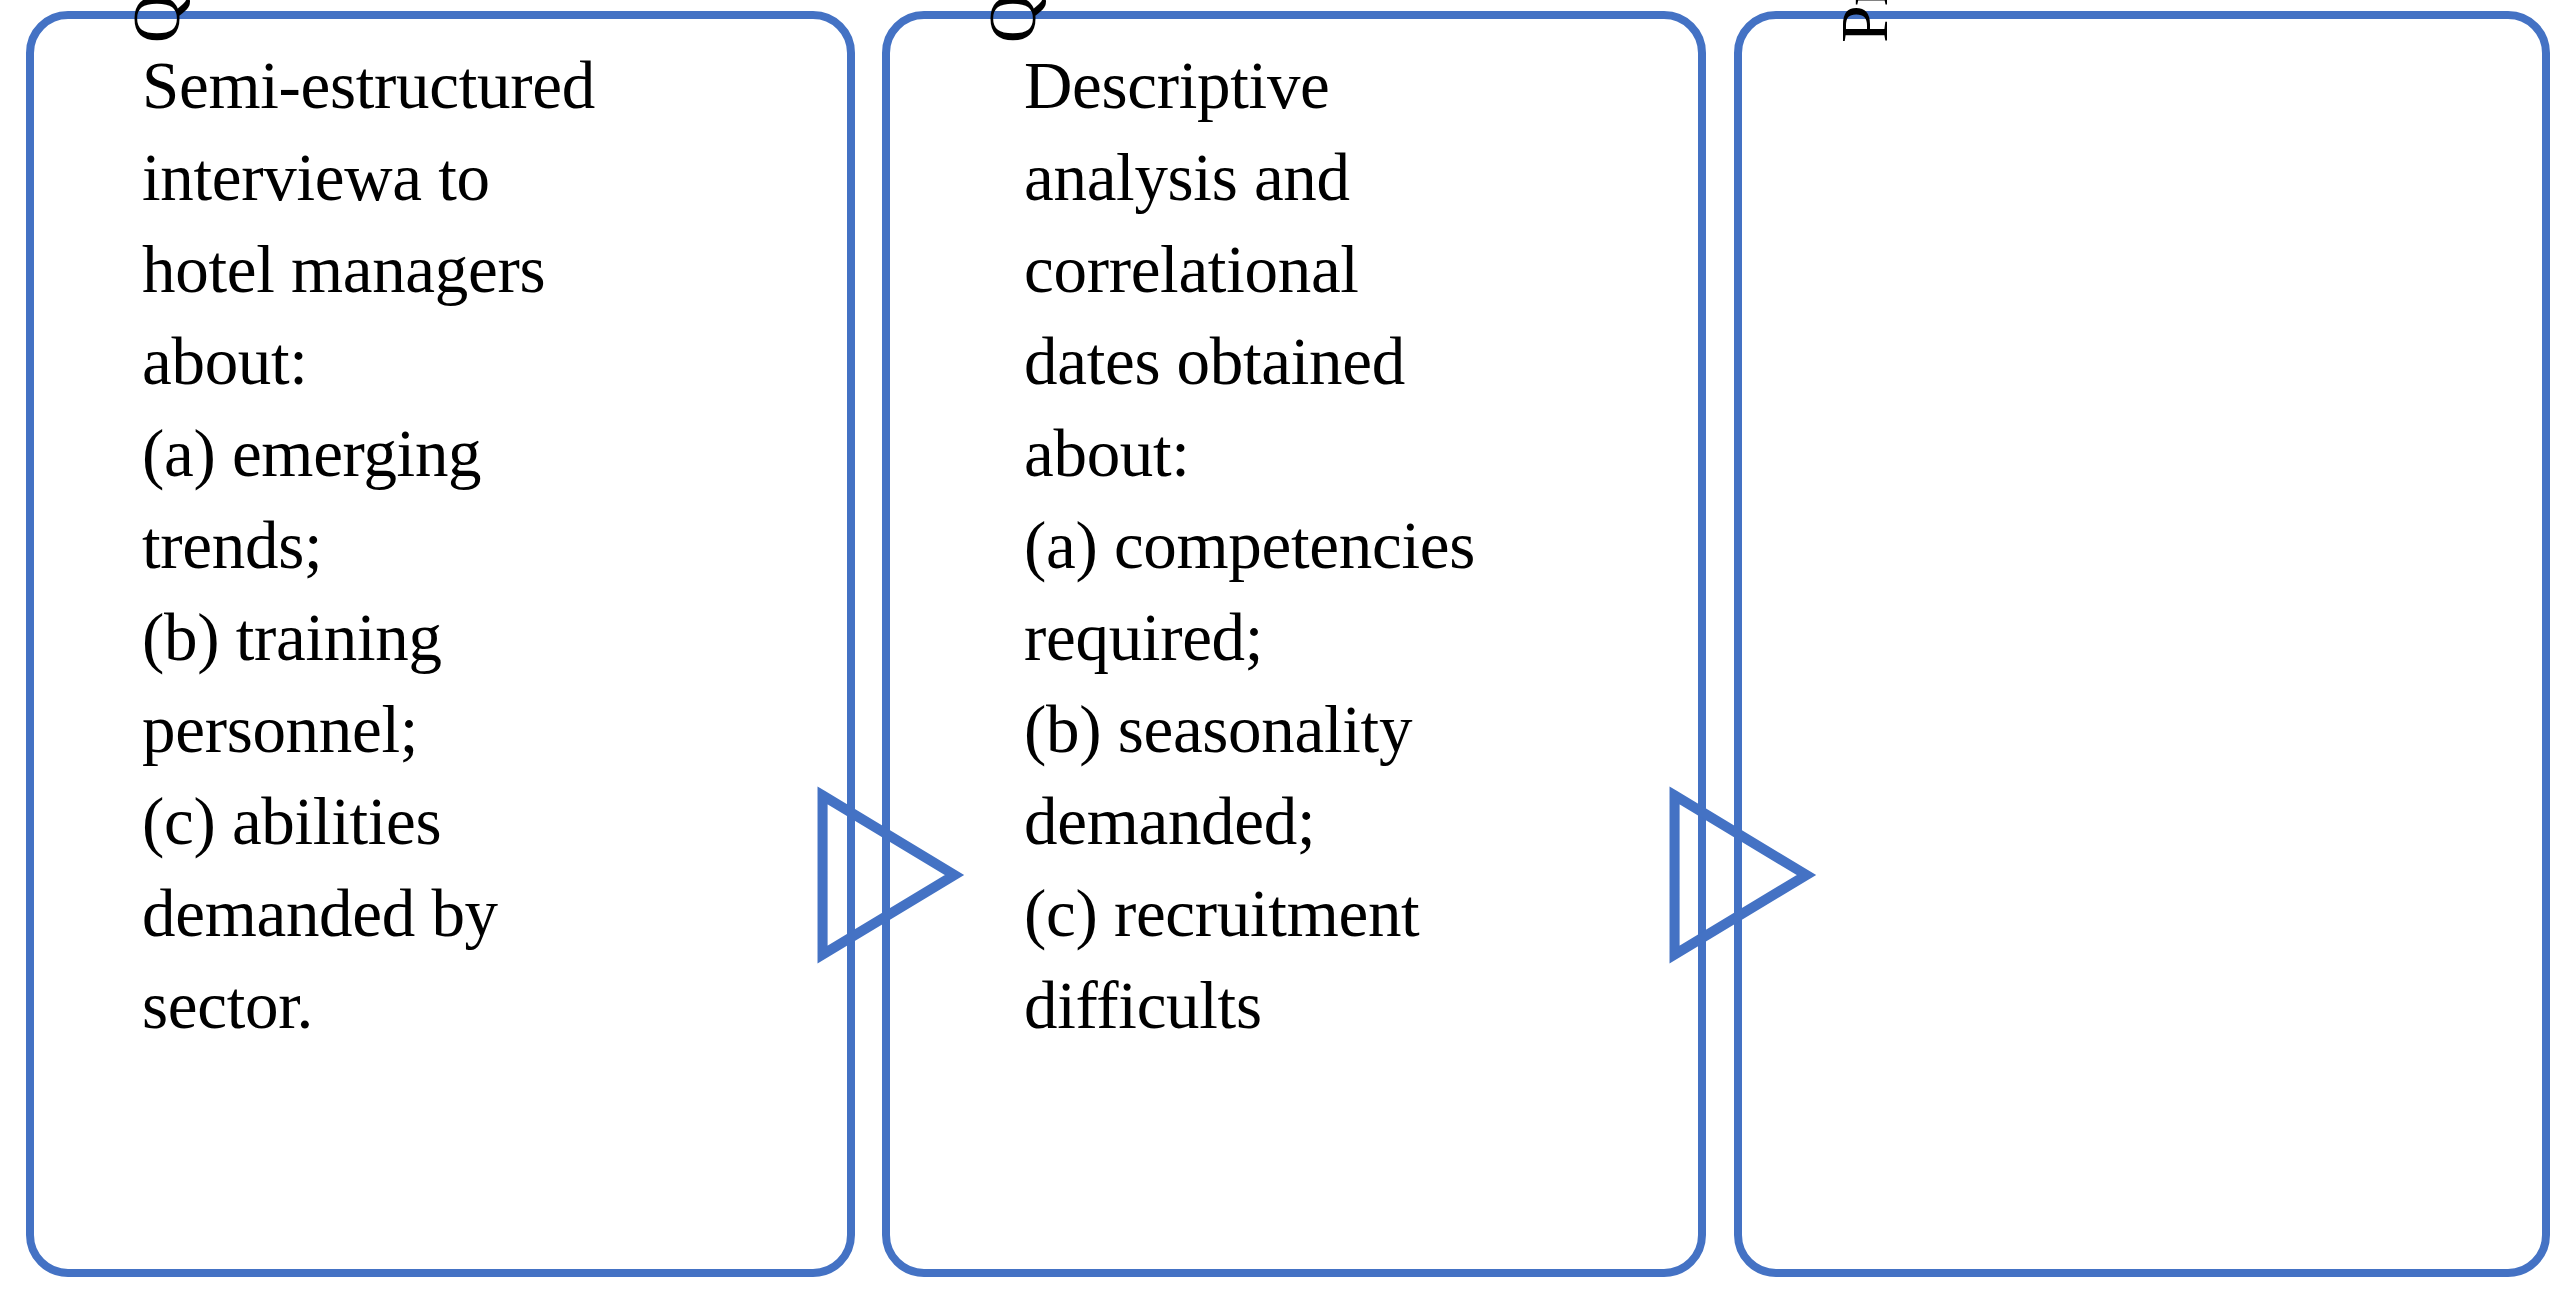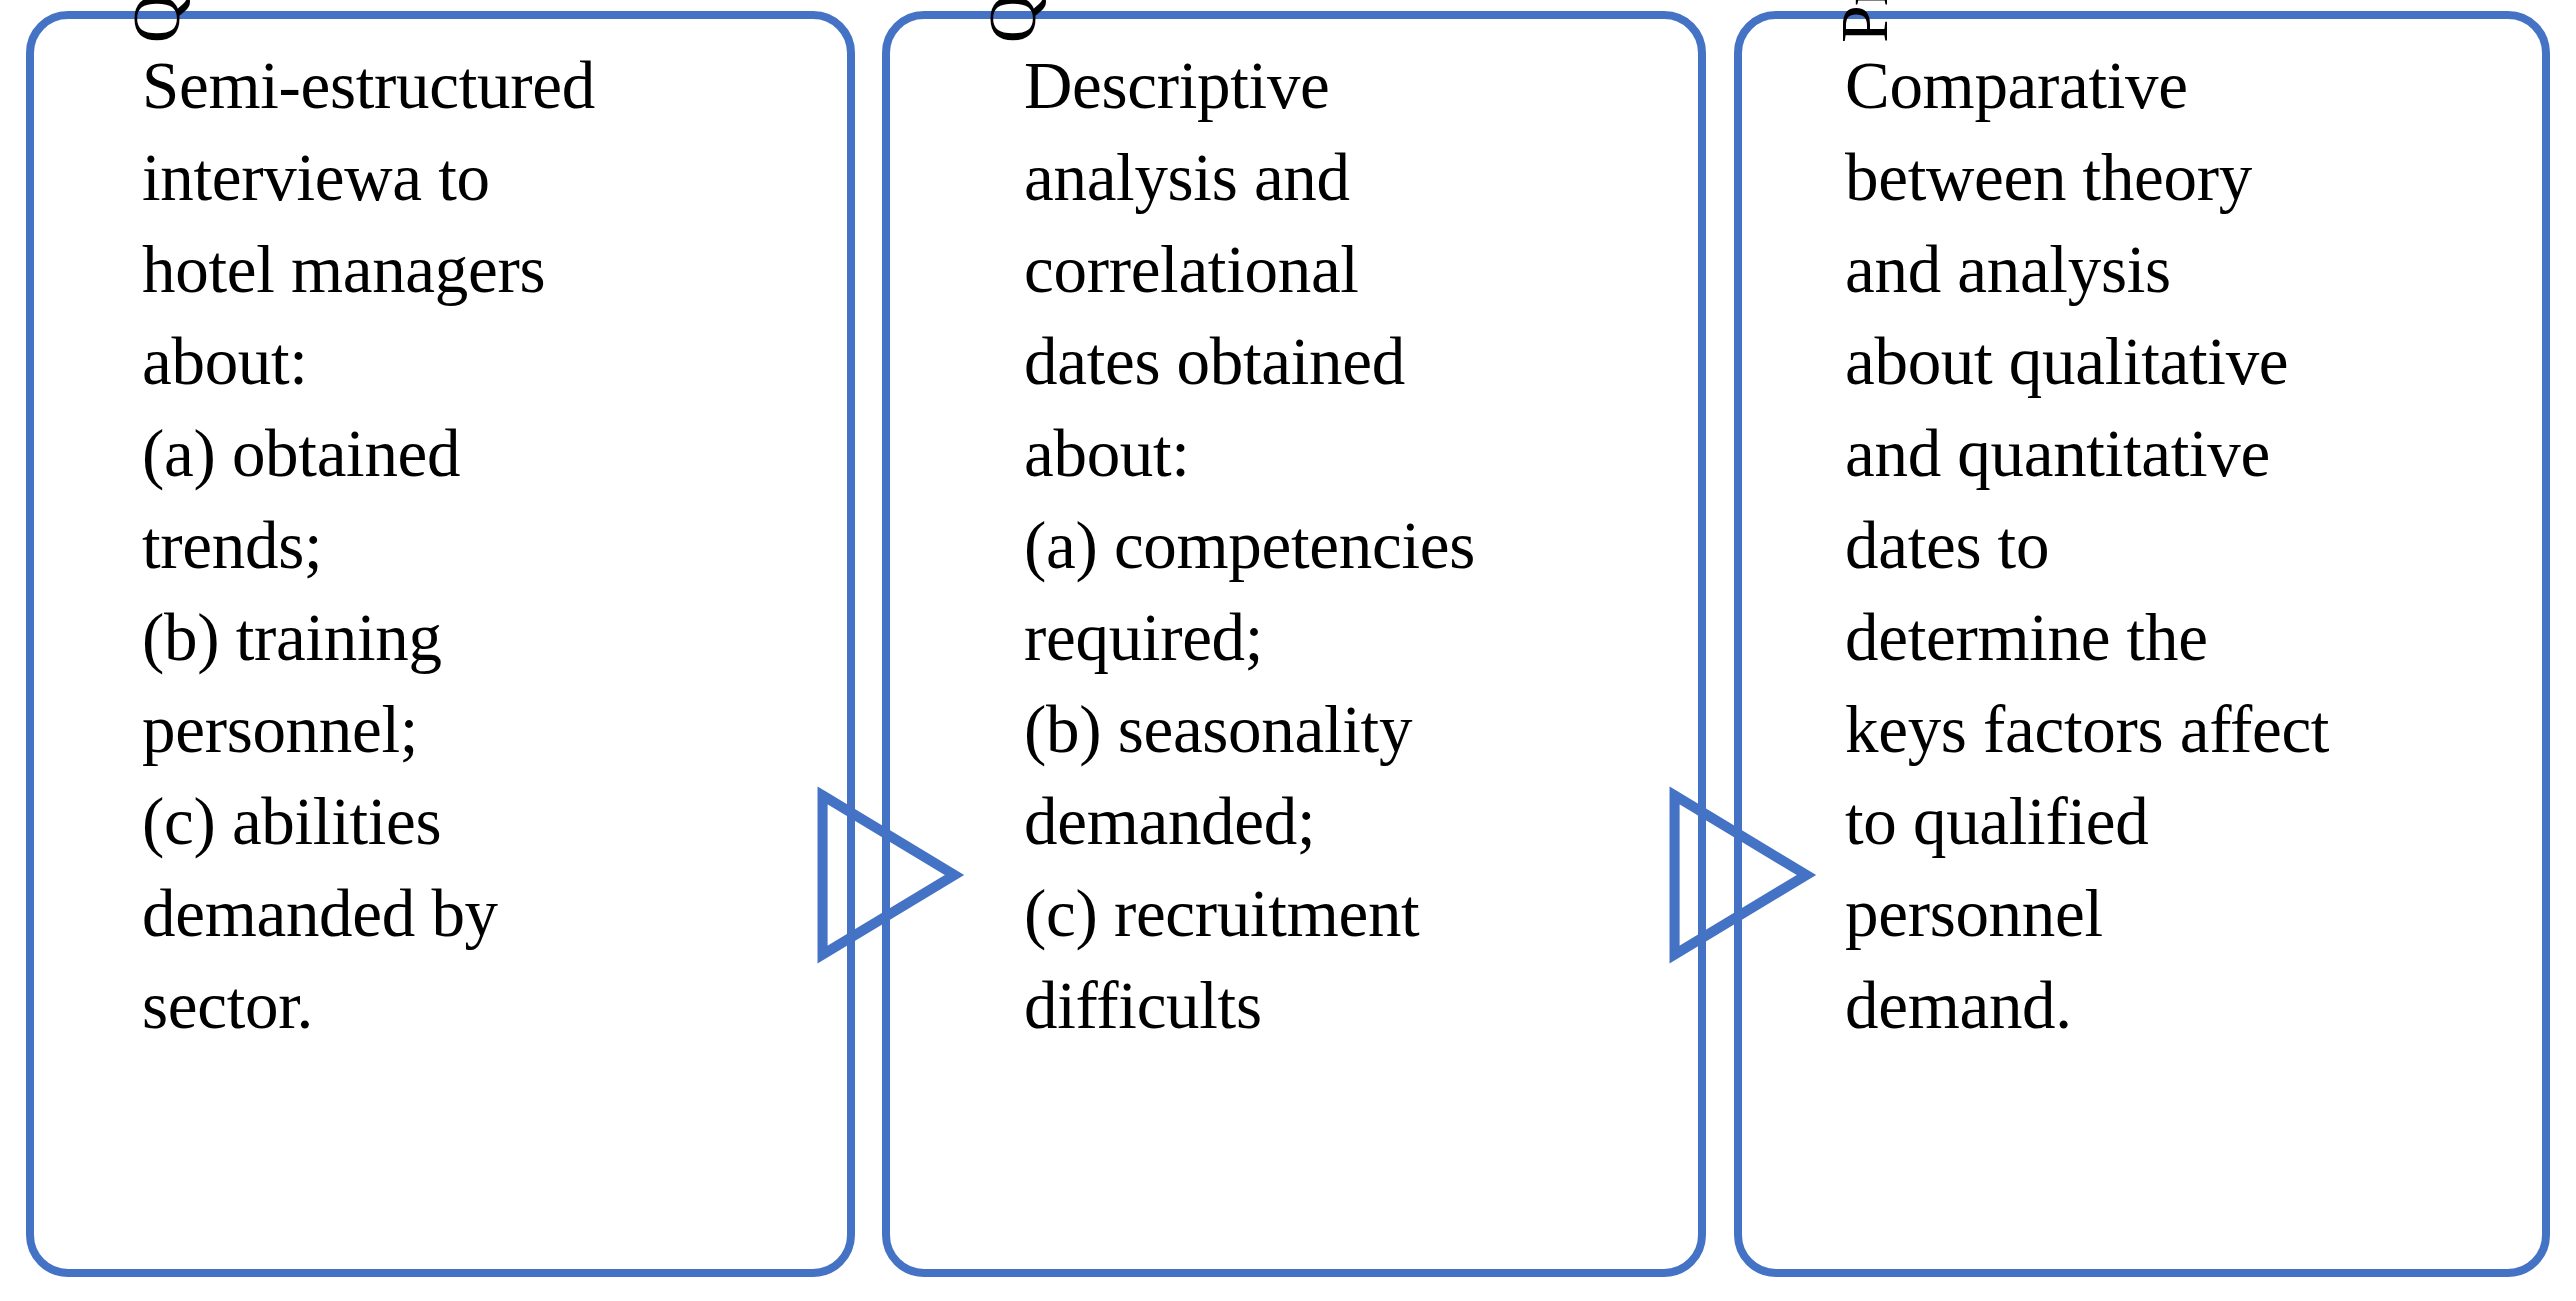--- a/index.html
+++ b/index.html
@@ -97,21 +97,21 @@
 <div id="canvas">
 
   <div id="box-1" class="stage-box">
     <div class="vlabel-holder">
       <div class="vlabel anchor-top">Qualitative</div>
     </div>
     <div class="body-text">Semi-estructured
 interviewa to
 hotel managers
 about:
-(a) obtained
+(a) emerging
 trends;
 (b) training
 personnel;
 (c) abilities
 demanded by
 sector.</div>
   </div>
 
   <div id="box-2" class="stage-box">
     <div class="vlabel-holder">
@@ -127,31 +127,20 @@
 (b) seasonality
 demanded;
 (c) recruitment
 difficults</div>
   </div>
 
   <div id="box-3" class="stage-box">
     <div class="vlabel-holder">
       <div class="vlabel anchor-top">Pre-evaluation</div>
     </div>
-    <div class="body-text">Comparative
-between theory
-and analysis
-about qualitative
-and quantitative
-dates to
-determine the
-keys factors affect
-to qualified
-personnel
-demand.</div>
   </div>
 
   <div id="arrow-1" class="arrow">
     <svg viewBox="0 0 160 190" xmlns="http://www.w3.org/2000/svg">
       <polygon points="8,8 152,95 8,182" fill="none" stroke="#4472C4" stroke-width="11" stroke-linejoin="miter" stroke-miterlimit="10"></polygon>
     </svg>
   </div>
 
   <div id="arrow-2" class="arrow">
     <svg viewBox="0 0 160 190" xmlns="http://www.w3.org/2000/svg">

